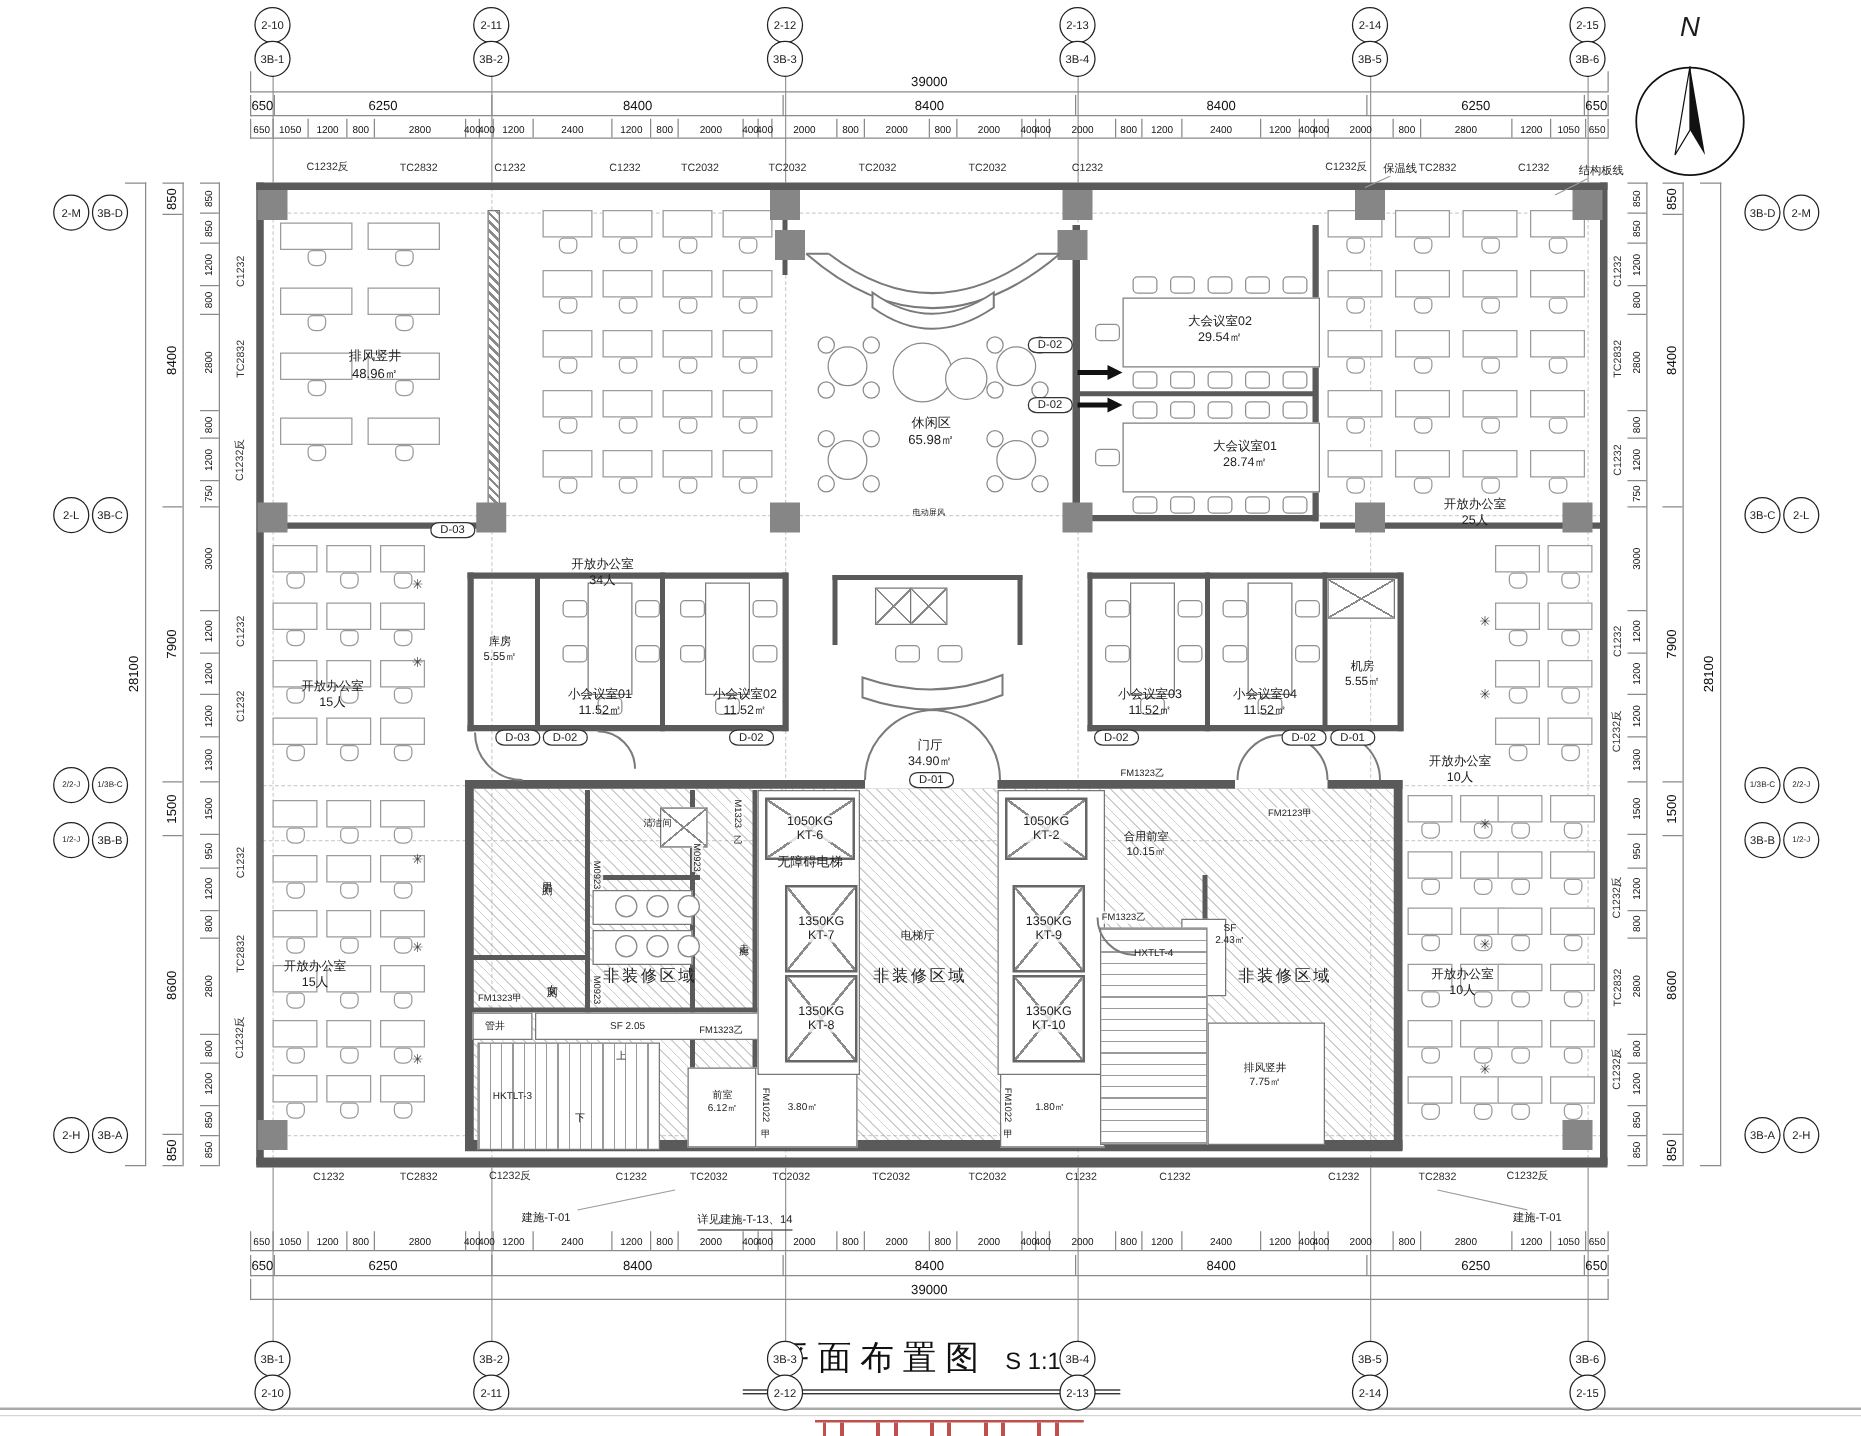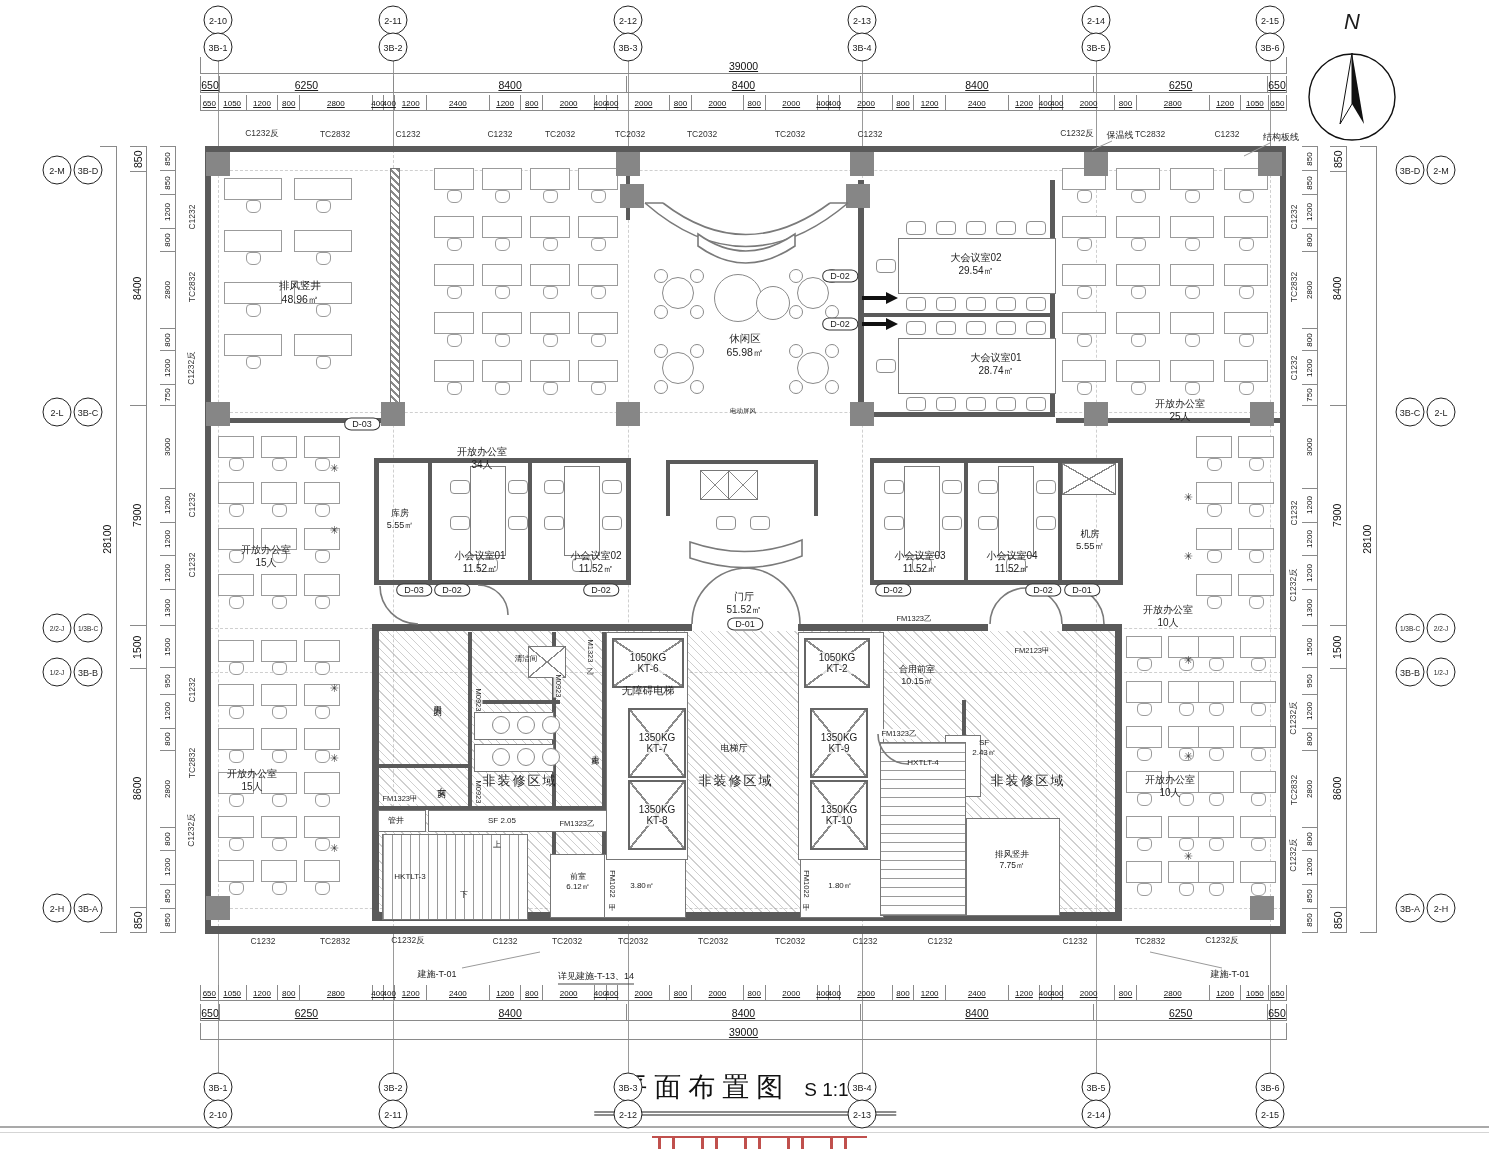--- a/index.html
+++ b/index.html
@@ -34,21 +34,21 @@
   .lbl{position:absolute;transform:translate(-50%,-50%);text-align:center;font-size:10.5px;line-height:1.3;color:#222;white-space:nowrap;z-index:8;}
   .lbl.big{font-size:13px;letter-spacing:2px;}
   .lbl.sm{font-size:8px;}
   .lbl.xs{font-size:6.5px;}
   .vtext{writing-mode:vertical-rl;letter-spacing:2px;}
   .tag{position:absolute;transform:translate(-50%,-50%);font-size:9px;line-height:11px;padding:0 7px;border:1px solid #333;background:#fff;border-radius:7px/6px;white-space:nowrap;z-index:9;}
   .ftag{position:absolute;transform:translate(-50%,-50%);font-size:7.5px;color:#222;background:rgba(255,255,255,.85);white-space:nowrap;z-index:9;}
   .ftag.vt{writing-mode:vertical-rl;transform:translate(-50%,-50%);}
   
   .dimrow{position:absolute;display:flex;z-index:2;}
-  .dimrow.h{flex-direction:row;border-bottom:1px solid #8a8a8a;border-left:1px solid #8a8a8a;text-decoration:underline;}
+  .dimrow.h{flex-direction:row;border-bottom:1px solid #8a8a8a;border-left:1px solid #8a8a8a;}
   .dimrow.h .seg{flex-basis:0;min-width:0;position:relative;border-right:1px solid #8a8a8a;display:flex;align-items:flex-end;justify-content:center;}
   .dimrow .seg i{font-style:normal;font-size:8px;line-height:1;white-space:nowrap;color:#111;}
   .dimrow.h .seg i{padding-bottom:2px;}
   .dimrow.h.big .seg i{font-size:10.5px;}
   .dimrow.v{flex-direction:column;border-right:1px solid #8a8a8a;border-top:1px solid #8a8a8a;}
   .dimrow.v .seg{flex-basis:0;min-height:0;position:relative;border-bottom:1px solid #8a8a8a;display:flex;align-items:center;justify-content:center;}
   .dimrow.v .seg i{transform:rotate(-90deg);}
   .dimrow.v.big .seg i{font-size:10.5px;}
   .winlbl{position:absolute;font-size:8.5px;color:#333;transform:translate(-50%,-50%);white-space:nowrap;z-index:2;}
   .winlbl.rot{transform:translate(-50%,-50%) rotate(-90deg);}
@@ -533,21 +533,21 @@
   <div class="lbl" style="left:266px;top:556px;font-size:10px"><span>开放办公室</span><br><span>15人</span></div>
   <div class="lbl" style="left:252px;top:780px;font-size:10px"><span>开放办公室</span><br><span>15人</span></div>
   <div class="lbl" style="left:1168px;top:616px;font-size:10px"><span>开放办公室</span><br><span>10人</span></div>
   <div class="lbl" style="left:1170px;top:786px;font-size:10px"><span>开放办公室</span><br><span>10人</span></div>
   <div class="lbl" style="left:400px;top:520px;font-size:9px"><span>库房</span><br><span>5.55㎡</span></div>
   <div class="lbl" style="left:480px;top:562px;font-size:10px"><span>小会议室01</span><br><span>11.52㎡</span></div>
   <div class="lbl" style="left:596px;top:562px;font-size:10px"><span>小会议室02</span><br><span>11.52㎡</span></div>
   <div class="lbl" style="left:920px;top:562px;font-size:10px"><span>小会议室03</span><br><span>11.52㎡</span></div>
   <div class="lbl" style="left:1012px;top:562px;font-size:10px"><span>小会议室04</span><br><span>11.52㎡</span></div>
   <div class="lbl" style="left:1090px;top:540px;font-size:9.5px"><span>机房</span><br><span>5.55㎡</span></div>
-  <div class="lbl" style="left:744px;top:603px;font-size:10px"><span>门厅</span><br><span>51.52㎡</span></div>
+  <div class="lbl" style="left:744px;top:603px;font-size:10px"><span>门厅</span><br><span>34.90㎡</span></div>
   <div class="lbl vtext" style="left:437px;top:700px;font-size:9px">男厕</div>
   <div class="lbl vtext" style="left:441px;top:782px;font-size:9px">女厕</div>
   <div class="lbl" style="left:526px;top:659px;font-size:7.5px">清洁间</div>
   <div class="lbl vtext" style="left:594px;top:750px;font-size:8px">走廊</div>
   <div class="lbl sm" style="left:578px;top:882px"><span>前室</span><br><span>6.12㎡</span></div>
   <div class="lbl" style="left:917px;top:676px;font-size:9px"><span>合用前室</span><br><span>10.15㎡</span></div>
   <div class="lbl" style="left:1012px;top:860px;font-size:8.5px"><span>排风竖井</span><br><span>7.75㎡</span></div>
   <div class="lbl sm" style="left:642px;top:886px">3.80㎡</div>
   <div class="lbl sm" style="left:840px;top:886px">1.80㎡</div>
   <div class="lbl sm" style="left:502px;top:821px">SF 2.05</div>

